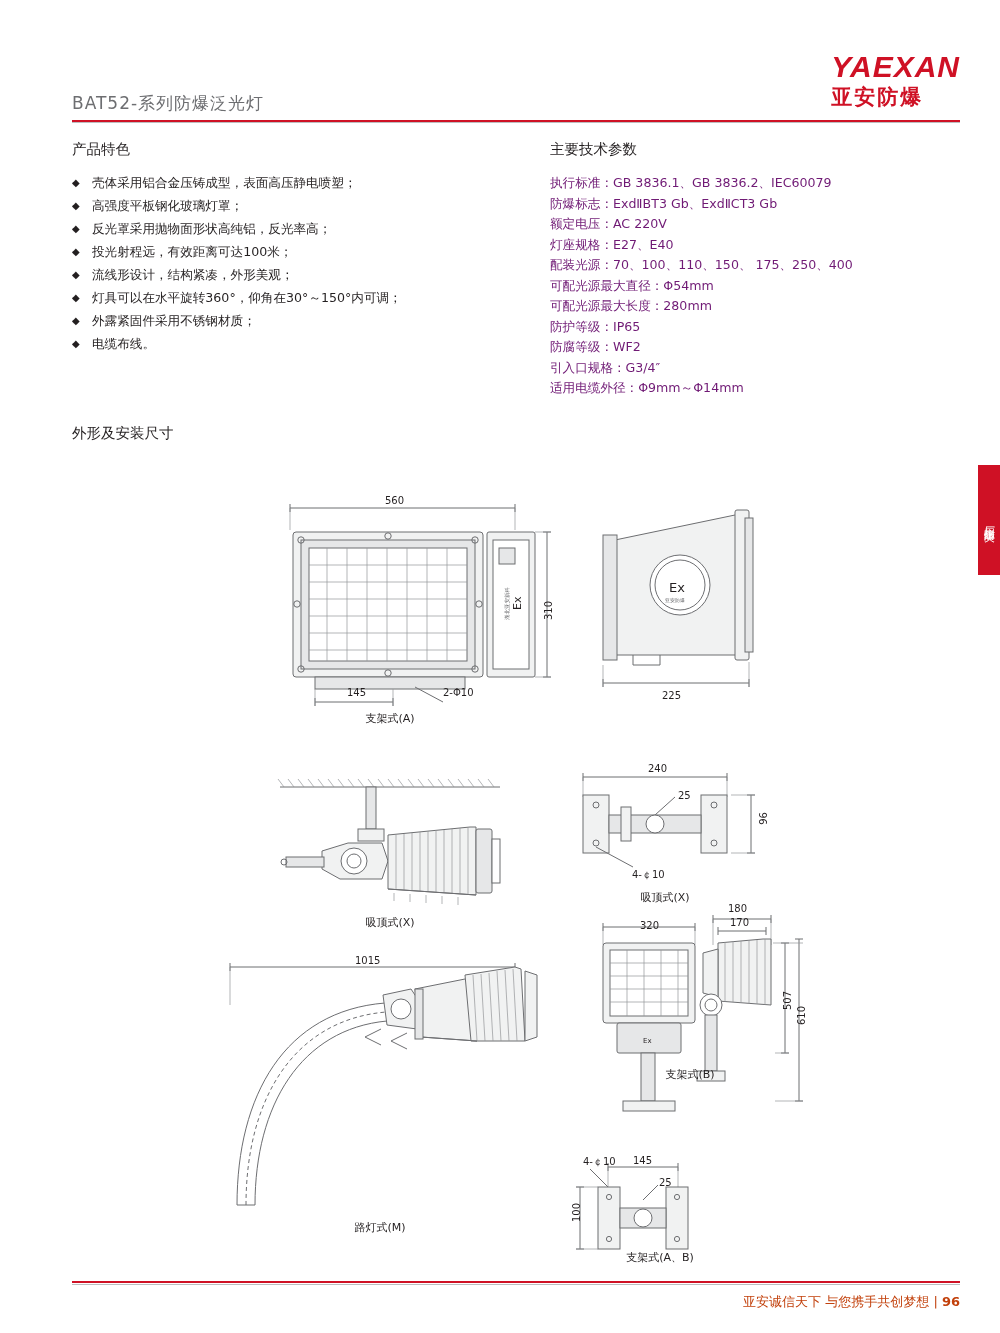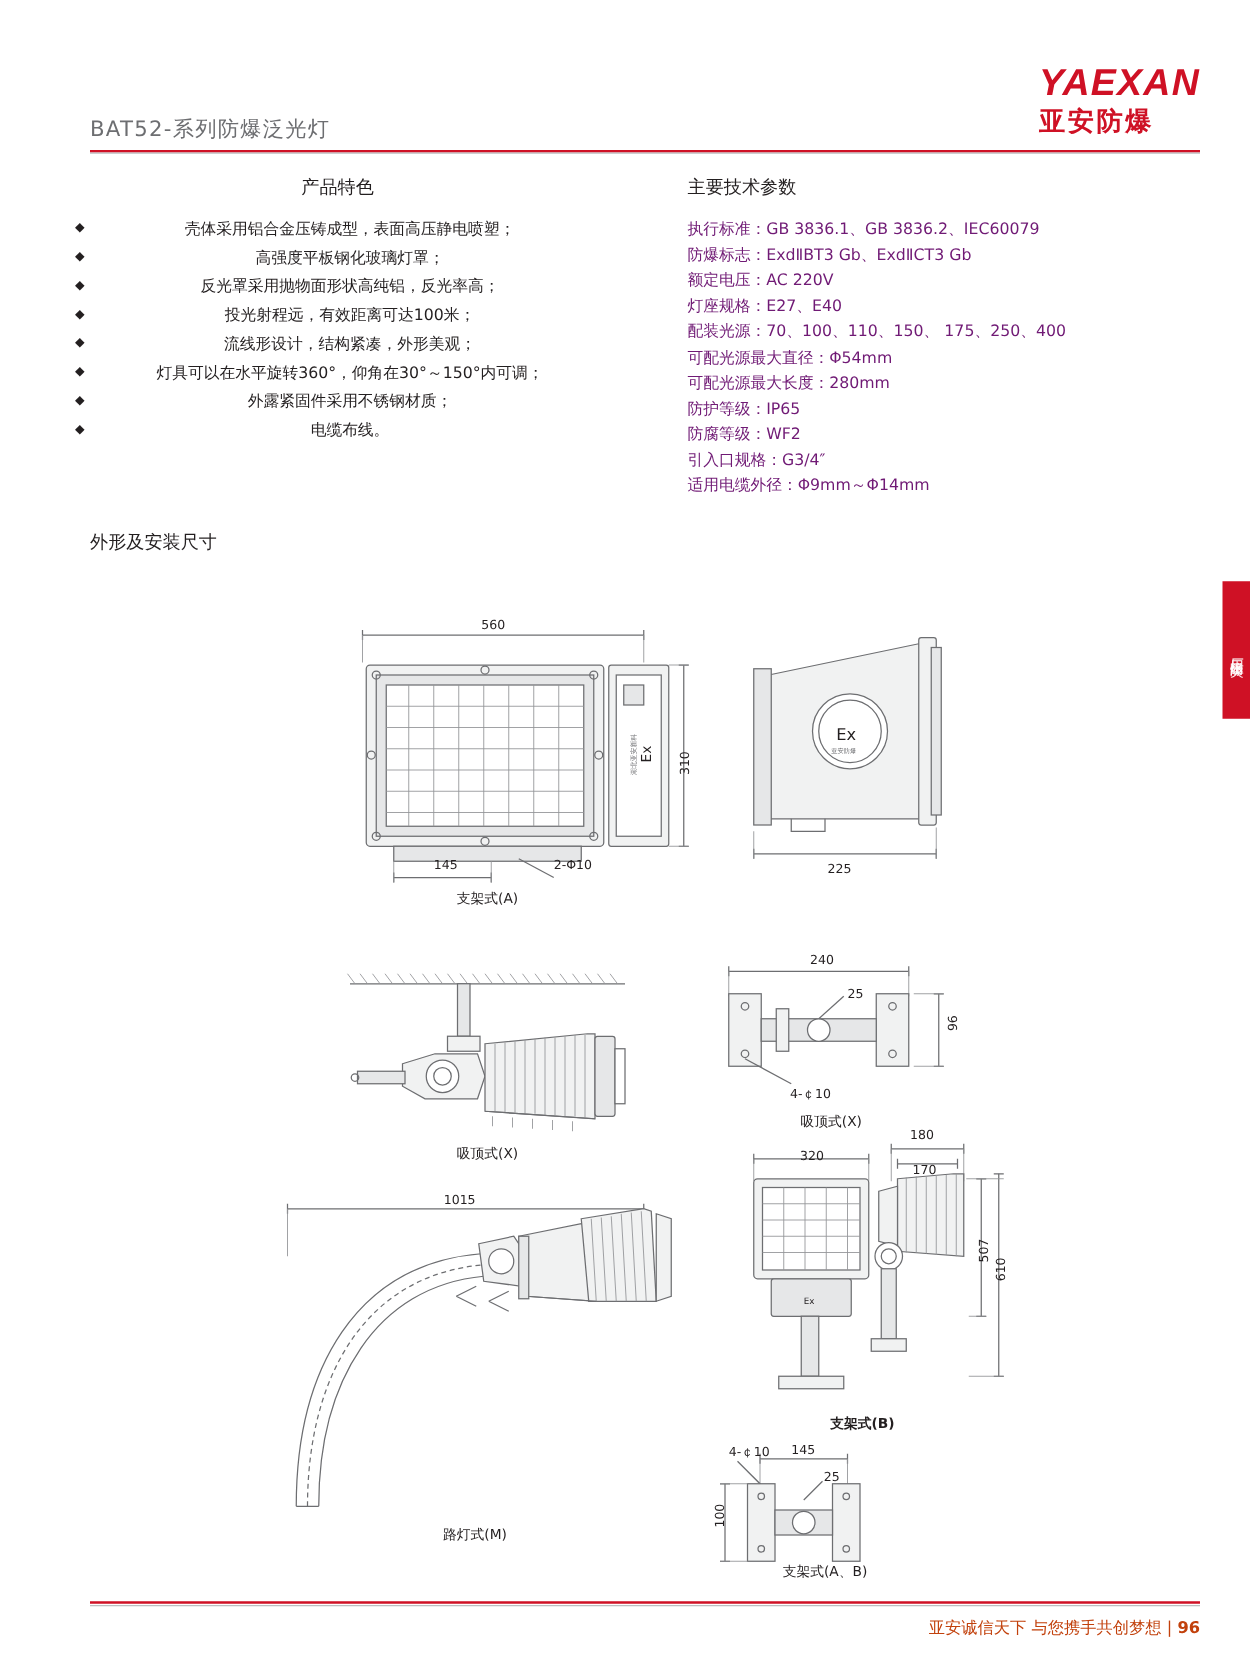--- a/index.html
+++ b/index.html
@@ -29,21 +29,21 @@
     font-family:"DejaVu Sans",sans-serif;
     font-size:17px;color:#6d6e71;letter-spacing:1px;
   }
   .head-rule{
     position:absolute;left:72px;right:40px;top:120px;height:2px;background:#cf1125;
   }
   .head-rule-grey{
     position:absolute;left:72px;right:40px;top:122px;height:1px;background:#bcbec0;
   }
   
-  .col-left{position:absolute;left:60px;top:140px;width:420px;text-align:center;}
+  .col-left{position:absolute;left:72px;top:140px;width:420px;}
   .col-right{position:absolute;left:550px;top:140px;width:420px;}
   .sec-title{
     font-family:"DejaVu Sans",sans-serif;
     font-size:14.5px;color:#231f20;margin-bottom:14px;
   }
   ul.features{list-style:none;margin:0;padding:0;}
   ul.features li{
     font-family:"DejaVu Sans",sans-serif;
     font-size:12.6px;line-height:20.5px;color:#231f20;
     padding-left:20px;position:relative;margin-bottom:2.5px;
@@ -371,24 +371,24 @@
     <line class="ln" x1="200" y1="38" x2="200" y2="148"></line>
     <path class="ln" d="M196 38 L204 38 M196 148 L204 148"></path>
     <line class="ln" x1="214" y1="34" x2="214" y2="196"></line>
     <path class="ln" d="M210 34 L218 34 M210 196 L218 196"></path>
     <line class="ln-t" x1="188" y1="38" x2="218" y2="38"></line>
     <line class="ln-t" x1="190" y1="148" x2="204" y2="148"></line>
     <line class="ln-t" x1="190" y1="196" x2="218" y2="196"></line>
   </svg>
   <div class="dim-txt" style="left:640px;top:465px;">320</div>
   <div class="dim-txt" style="left:728px;top:448px;">180</div>
-  <div class="dim-txt" style="left:730px;top:462px;margin-top:14px;">170</div>
+  <div class="dim-txt" style="left:730px;top:462px;">170</div>
   <div class="dim-txt" style="left:778px;top:540px;transform:rotate(-90deg);">507</div>
   <div class="dim-txt" style="left:792px;top:555px;transform:rotate(-90deg);">610</div>
-  <div class="fig-cap" style="left:640px;top:676px;width:100px;font-weight:bold;">支架式(B)</div>
+  <div class="fig-cap" style="left:640px;top:612px;width:100px;">支架式(B)</div>
 
   <svg width="330" height="300" style="position:absolute;left:215px;top:490px;">
 
     <line class="ln" x1="15" y1="22" x2="300" y2="22"></line>
     <path class="ln" d="M15 18 L15 26 M300 18 L300 26"></path>
     <line class="ln-t" x1="15" y1="22" x2="15" y2="60"></line>
     <line class="ln-t" x1="300" y1="22" x2="300" y2="44"></line>
 
     <path class="ln" d="M22 260 C22 150 70 66 170 58"></path>
     <path class="ln" d="M40 260 C40 160 86 84 172 76"></path>

